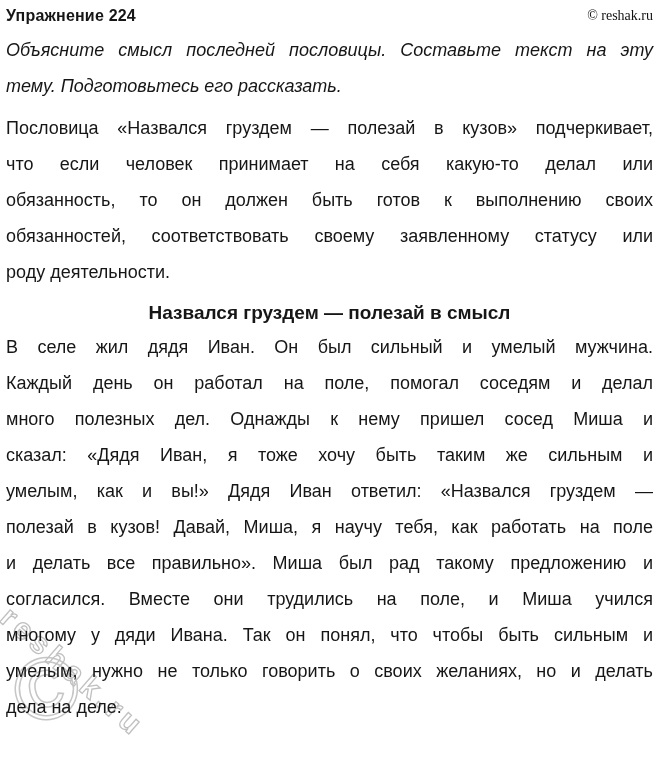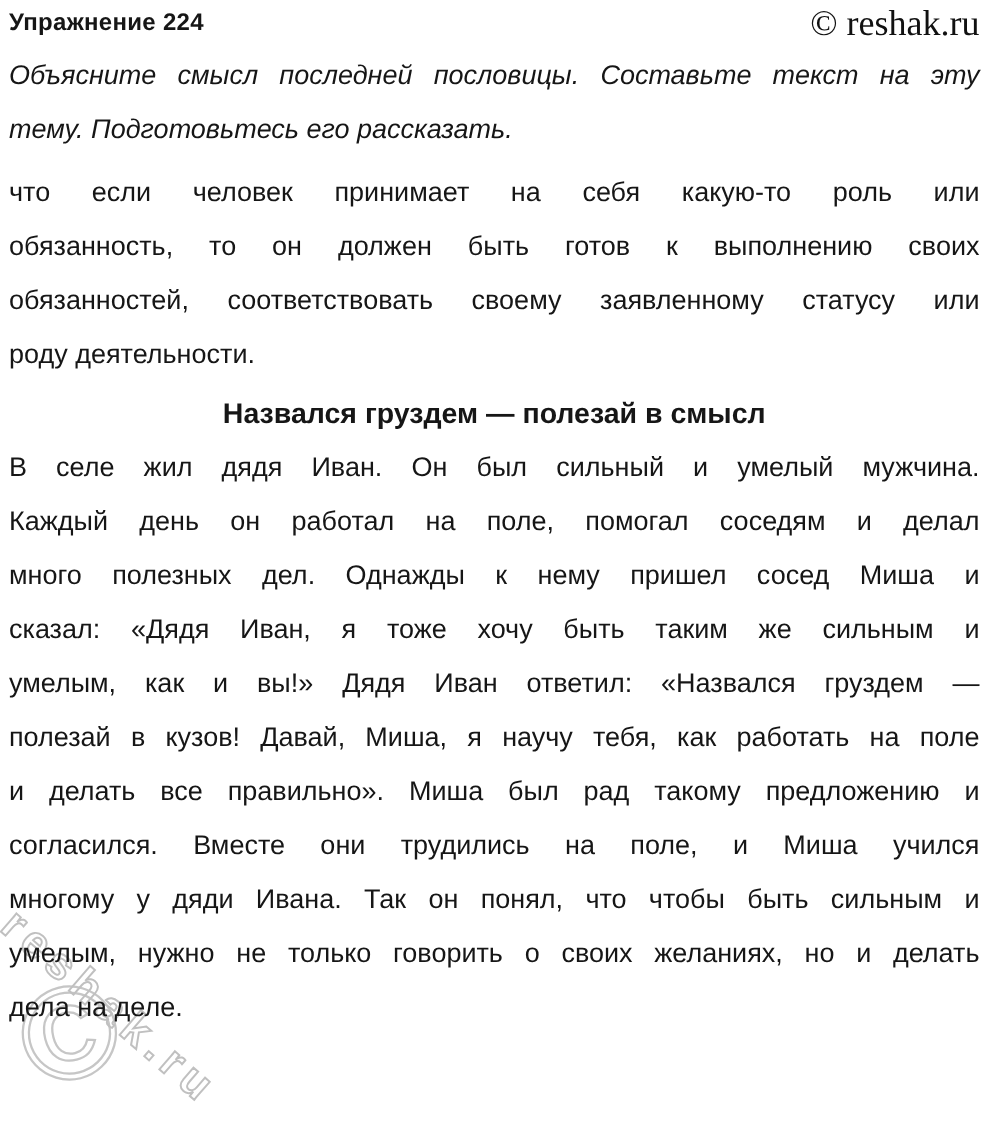--- a/index.html
+++ b/index.html
@@ -30,21 +30,21 @@
     height: 28px;
   }
   .exercise-title {
     font-size: 16px;
     font-weight: bold;
     letter-spacing: 0.2px;
     line-height: 24px;
   }
   .brand {
     font-family: "Liberation Serif", serif;
-    font-size: 24px;
+    font-size: 14px;
     line-height: 24px;
     color: #111111;
   }
   
   .textblock { width: 100%; }
   .tline {
     font-size: 18px;
     line-height: 36px;
     text-align: justify;
     text-align-last: justify;
@@ -116,21 +116,22 @@
       <div class="exercise-title">Упражнение 224</div>
       <div class="brand">© reshak.ru</div>
     </div>
 
     <div class="textblock task-block">
         <div class="tline">Объясните смысл последней пословицы. Составьте текст на эту</div>
         <div class="tline last">тему. Подготовьтесь его рассказать.</div>
       </div>
 
     <div class="textblock explanation-block">
-        <div class="tline">что если человек принимает на себя какую-то роль или</div>
+        <div class="tline">Пословица «Назвался груздем — полезай в кузов» подчеркивает,</div>
+        <div class="tline">что если человек принимает на себя какую-то делал или</div>
         <div class="tline">обязанность, то он должен быть готов к выполнению своих</div>
         <div class="tline">обязанностей, соответствовать своему заявленному статусу или</div>
         <div class="tline last">роду деятельности.</div>
       </div>
 
     <div class="story-title">Назвался груздем — полезай в смысл</div>
 
     <div class="textblock story-block">
         <div class="tline">В селе жил дядя Иван. Он был сильный и умелый мужчина.</div>
         <div class="tline">Каждый день он работал на поле, помогал соседям и делал</div>

